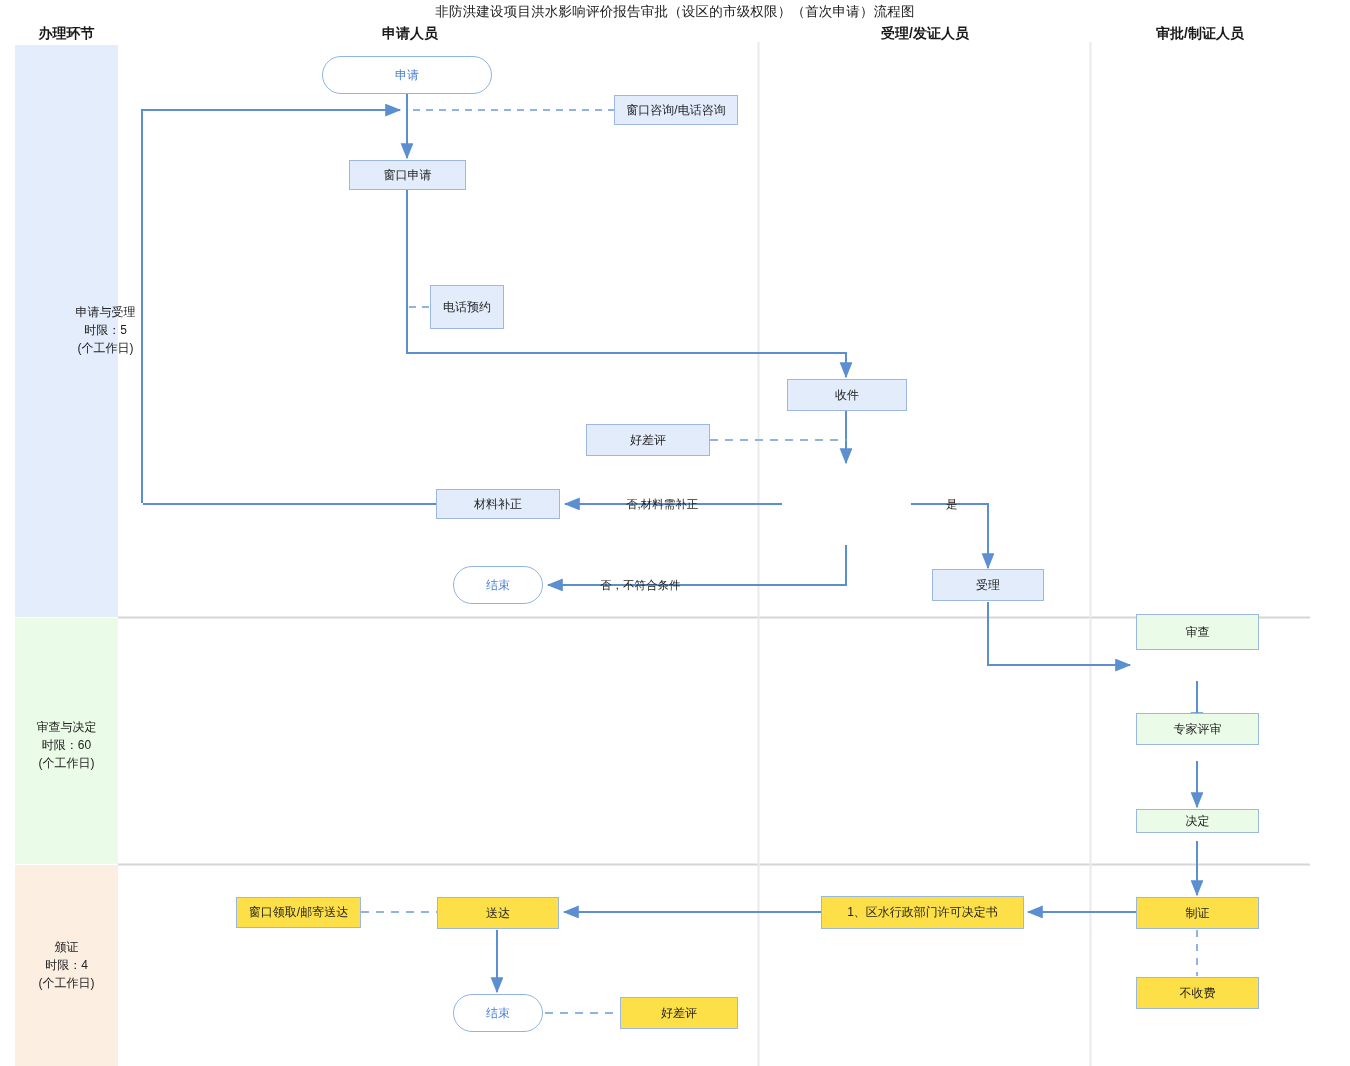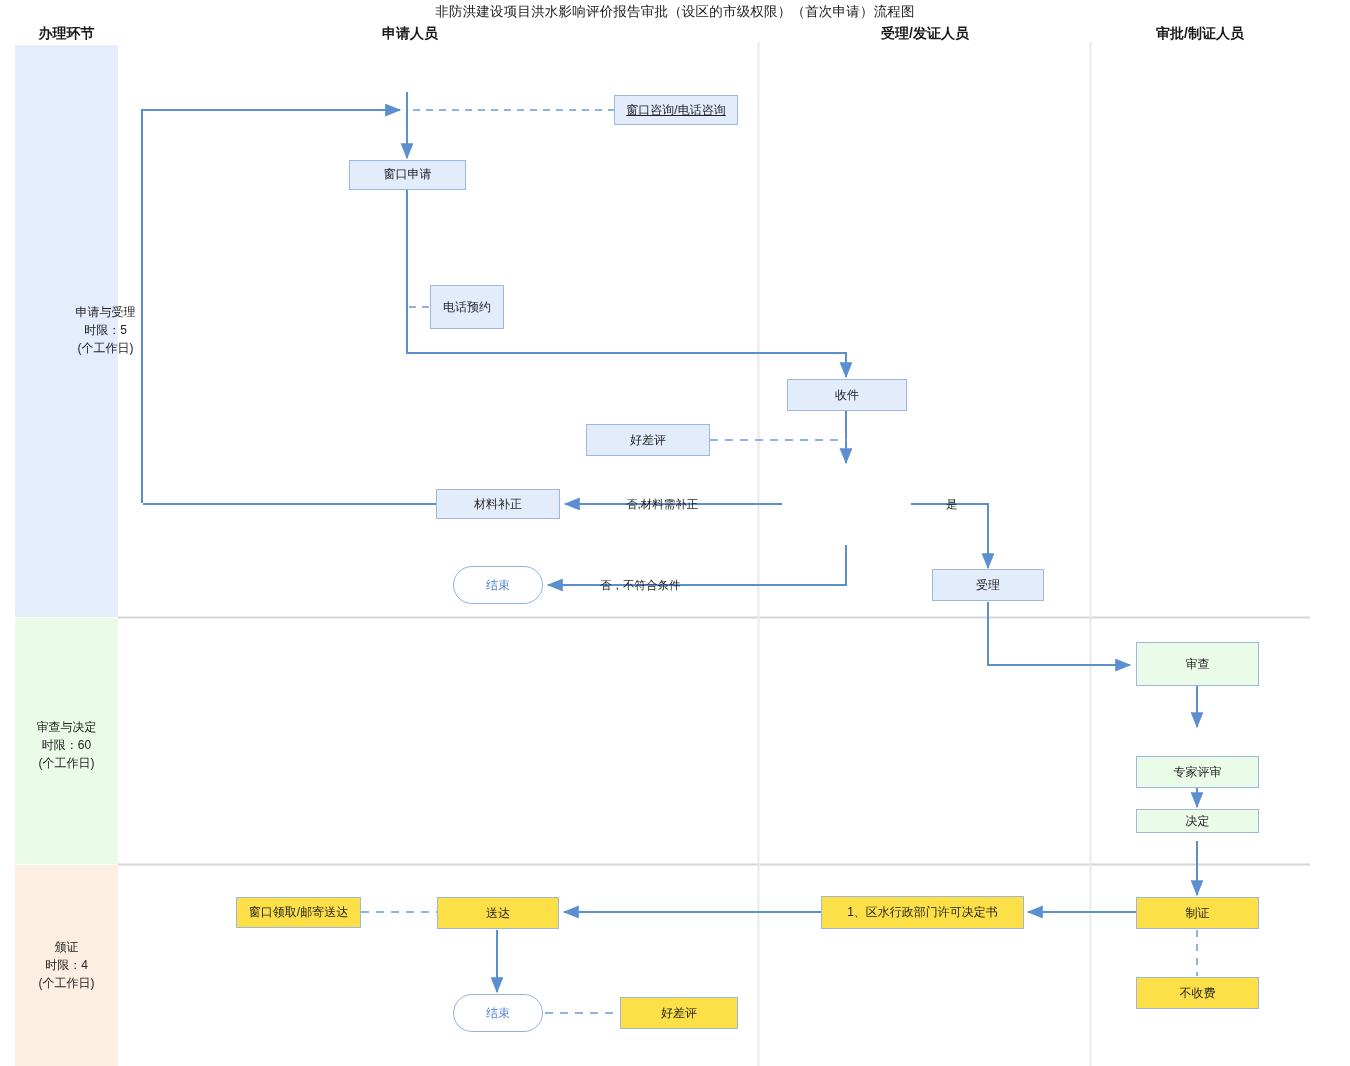--- a/index.html
+++ b/index.html
@@ -135,41 +135,42 @@
       <line x1="1197" y1="930" x2="1197" y2="976" stroke="#8fb4e4" stroke-width="2" stroke-dasharray="7,7"></line>
 
       <line x1="361" y1="912" x2="437" y2="912" stroke="#8fb4e4" stroke-width="2" stroke-dasharray="8,7"></line>
 
       <line x1="497" y1="930" x2="497" y2="992" marker-end="url(#arr)"></line>
 
       <line x1="545" y1="1013" x2="620" y2="1013" stroke="#8fb4e4" stroke-width="2" stroke-dasharray="8,7"></line>
     </g>
   </svg>
 
+  <div class="node stadium" style="left:322px;top:56px;width:170px;height:38px;">申请</div>
 
-  <div class="node rect blue" style="left:614px;top:95px;width:124px;height:30px;text-decoration:underline;">窗口咨询/电话咨询</div>
+  <div class="node rect blue" style="left:614px;top:95px;width:124px;height:30px;">窗口咨询/电话咨询</div>
 
-  <div class="node rect blue" style="left:349px;top:160px;width:117px;height:30px;font-family:Liberation Mono, monospace;">窗口申请</div>
+  <div class="node rect blue" style="left:349px;top:160px;width:117px;height:30px;">窗口申请</div>
 
   <div class="node rect blue" style="left:430px;top:285px;width:74px;height:44px;">电话预约</div>
 
   <div class="node rect blue" style="left:787px;top:379px;width:120px;height:32px;">收件</div>
 
   <div class="node rect blue" style="left:586px;top:424px;width:124px;height:32px;">好差评</div>
 
 
   <div class="node rect blue" style="left:436px;top:489px;width:124px;height:30px;">材料补正</div>
 
   <div class="node stadium" style="left:453px;top:566px;width:90px;height:38px;">结束</div>
 
   <div class="node rect blue" style="left:932px;top:569px;width:112px;height:32px;">受理</div>
 
-  <div class="node rect green" style="left:1136px;top:642px;width:123px;height:44px;">审查</div>
+  <div class="node rect green" style="left:1136px;top:614px;width:123px;height:36px;">审查</div>
 
-  <div class="node rect green" style="left:1136px;top:756px;width:123px;height:32px;">专家评审</div>
+  <div class="node rect green" style="left:1136px;top:713px;width:123px;height:32px;">专家评审</div>
 
   <div class="node rect green" style="left:1136px;top:809px;width:123px;height:24px;">决定</div>
 
   <div class="node rect orange" style="left:1136px;top:897px;width:123px;height:32px;">制证</div>
 
   <div class="node rect orange" style="left:1136px;top:977px;width:123px;height:32px;">不收费</div>
 
   <div class="node rect orange" style="left:821px;top:896px;width:203px;height:33px;">1、区水行政部门许可决定书</div>
 
   <div class="node rect orange" style="left:437px;top:897px;width:122px;height:32px;">送达</div>

